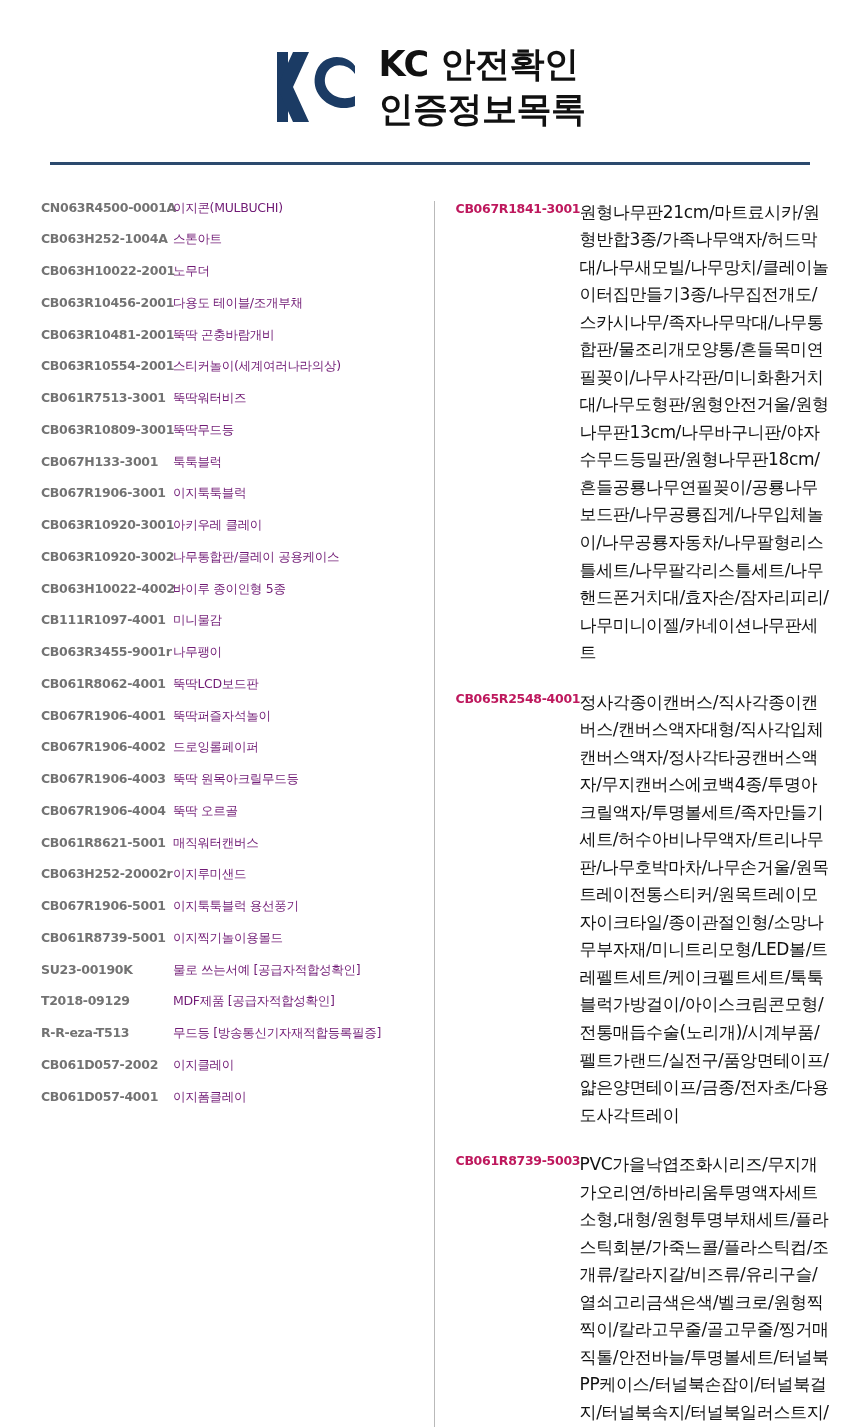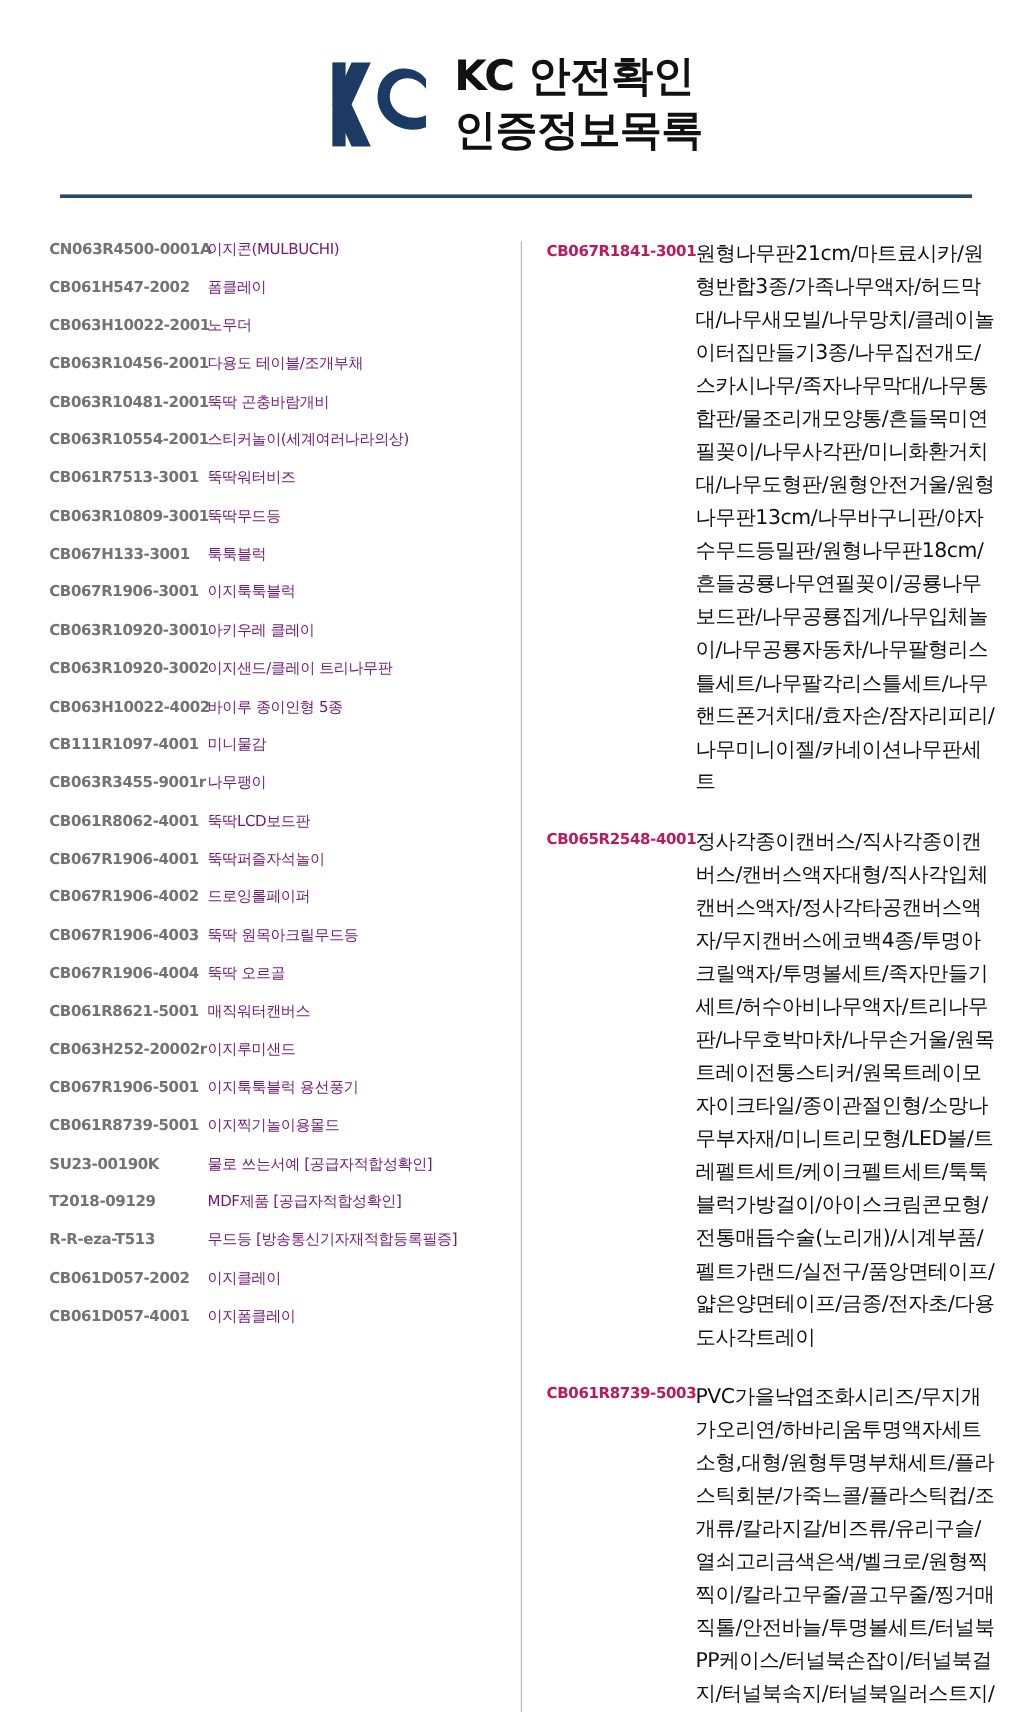--- a/index.html
+++ b/index.html
@@ -143,22 +143,22 @@
   <div class="rule"></div>
 
   <div class="columns">
 
     <div class="col col-left">
       <div class="entry">
         <div class="code">CN063R4500-0001A</div>
         <div class="desc">이지콘(MULBUCHI)</div>
       </div>
       <div class="entry">
-        <div class="code">CB061H547-2002</div>
-        <div class="desc">폼클레이</div>
+        <div class="code">CB063H252-1004A</div>
+        <div class="desc">스톤아트</div>
       </div>
       <div class="entry">
         <div class="code">CB063H10022-2001</div>
         <div class="desc">노무더</div>
       </div>
       <div class="entry">
         <div class="code">CB063R10456-2001</div>
         <div class="desc">다용도 테이블/조개부채</div>
       </div>
       <div class="entry">
@@ -184,21 +184,21 @@
       <div class="entry">
         <div class="code">CB067R1906-3001</div>
         <div class="desc">이지툭툭블럭</div>
       </div>
       <div class="entry">
         <div class="code">CB063R10920-3001</div>
         <div class="desc">아키우레 클레이</div>
       </div>
       <div class="entry">
         <div class="code">CB063R10920-3002</div>
-        <div class="desc">이지샌드/클레이 트리나무판</div>
+        <div class="desc">나무통합판/클레이 공용케이스</div>
       </div>
       <div class="entry">
         <div class="code">CB063H10022-4002</div>
         <div class="desc">바이루 종이인형 5종</div>
       </div>
       <div class="entry">
         <div class="code">CB111R1097-4001</div>
         <div class="desc">미니물감</div>
       </div>
       <div class="entry">

